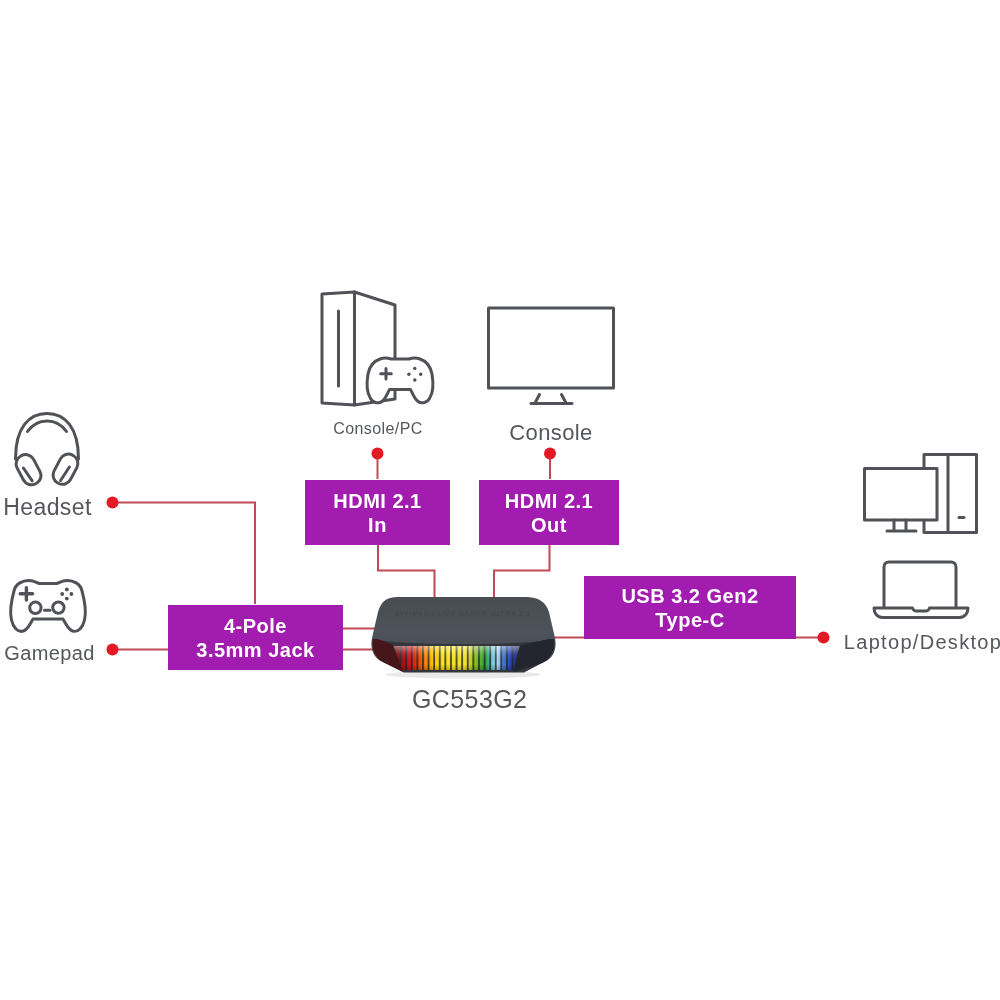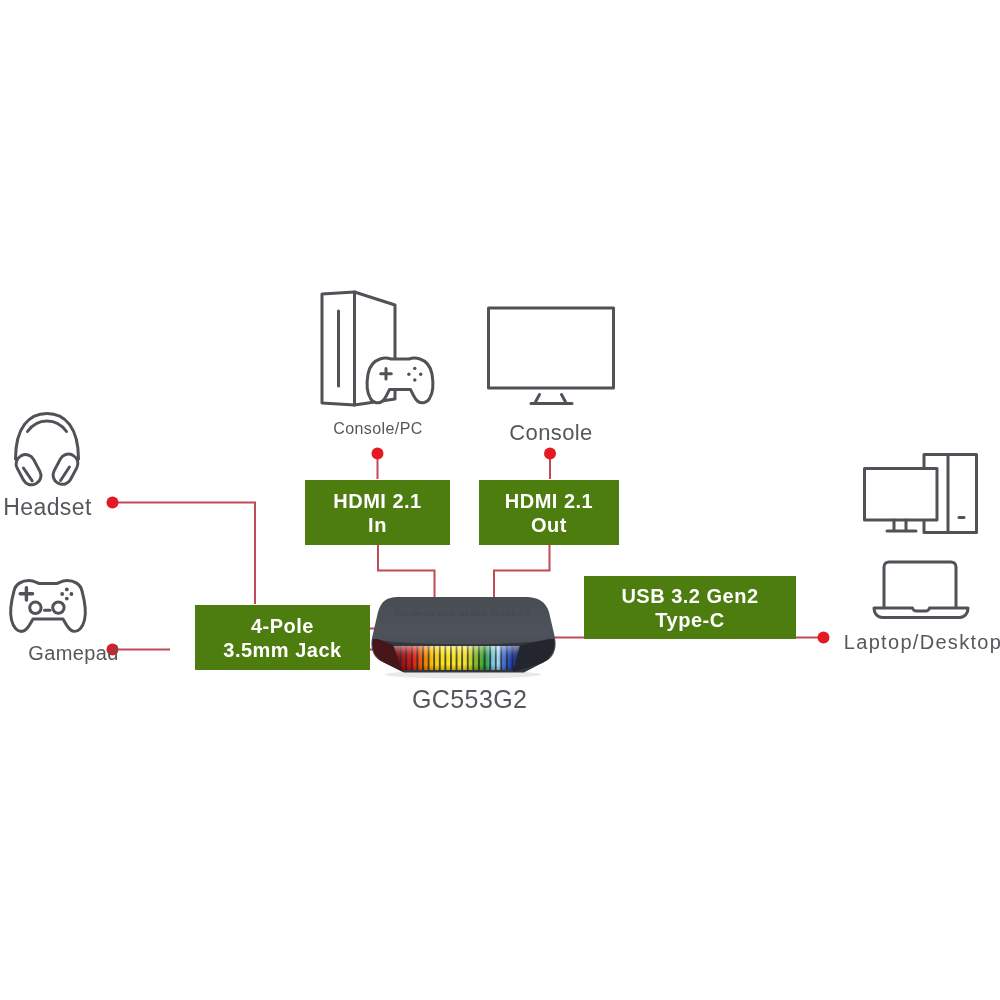--- a/index.html
+++ b/index.html
@@ -1,19 +1,19 @@
 <!DOCTYPE html>
 <html><head>
 <meta charset="utf-8">
 <style>
   html,body{margin:0;padding:0;background:#ffffff;}
   #stage{position:relative;width:1000px;height:1000px;background:#ffffff;overflow:hidden;
          font-family:"Liberation Sans",sans-serif;}
   .lbl{position:absolute;color:#55575c;font-size:21px;letter-spacing:0.4px;text-align:center;white-space:nowrap;}
-  .rbox{position:absolute;background:#4d7c0f;color:#ffffff;font-weight:bold;font-size:20px;
+  .rbox{position:absolute;background:#a21caf;color:#ffffff;font-weight:bold;font-size:20px;
         line-height:24px;letter-spacing:0.5px;display:flex;flex-direction:column;justify-content:center;
         align-items:center;text-align:center;}
   svg.icon{position:absolute;}
 </style>
 </head>
 <body>
 <div id="stage">
 
   <svg class="icon" style="left:0;top:0" width="1000" height="1000" viewBox="0 0 1000 1000" fill="none">
     <g stroke="#c04a55" stroke-width="2">
@@ -32,25 +32,25 @@
       <circle cx="112.5" cy="502.5" r="6"></circle>
       <circle cx="112.5" cy="649.5" r="6"></circle>
       <circle cx="377.5" cy="453.5" r="6"></circle>
       <circle cx="550" cy="453.5" r="6"></circle>
       <circle cx="823.5" cy="637.5" r="6"></circle>
     </g>
   </svg>
 
   <div class="rbox" style="left:305px;top:480px;width:145px;height:65px;">HDMI 2.1<br>In</div>
   <div class="rbox" style="left:479px;top:480px;width:140px;height:65px;">HDMI 2.1<br>Out</div>
-  <div class="rbox" style="left:168px;top:605px;width:175px;height:65px;margin-left:27px;">4-Pole<br>3.5mm Jack</div>
+  <div class="rbox" style="left:168px;top:605px;width:175px;height:65px;">4-Pole<br>3.5mm Jack</div>
   <div class="rbox" style="left:584px;top:576px;width:212px;height:63px;">USB 3.2 Gen2<br>Type-C</div>
 
   <div class="lbl" style="left:0px;top:494px;width:95px;font-size:23px;">Headset</div>
-  <div class="lbl" style="left:0px;top:642px;width:99px;font-size:20px;padding-left:24px;">Gamepad</div>
+  <div class="lbl" style="left:0px;top:642px;width:99px;font-size:20px;">Gamepad</div>
   <div class="lbl" style="left:318px;top:420px;width:120px;font-size:16px;">Console/PC</div>
   <div class="lbl" style="left:491px;top:420px;width:120px;font-size:22px;">Console</div>
   <div class="lbl" style="left:412px;top:685px;width:100px;font-size:25px;">GC553G2</div>
   <div class="lbl" style="left:838px;top:631px;width:170px;font-size:20px;letter-spacing:1.3px;">Laptop/Desktop</div>
 
   <svg class="icon" style="left:10px;top:410px" width="82" height="82" viewBox="0 0 82 82" fill="none" stroke="#505257" stroke-width="3" stroke-linecap="round" stroke-linejoin="round">
     <path d="M5.5,49 C5.5,17.5 19,3.5 37,3.5 C55,3.5 68.5,17.5 68.5,49"></path>
     <path d="M17.5,21.5 C23,13.8 29.5,11 37,11 C44.5,11 51,13.8 56.5,21.5"></path>
     <rect x="9.2" y="44" width="18.6" height="31.5" rx="9" transform="rotate(-28 18.5 59.7)"></rect>
     <path d="M13.4,58 L22.2,70.8"></path>

